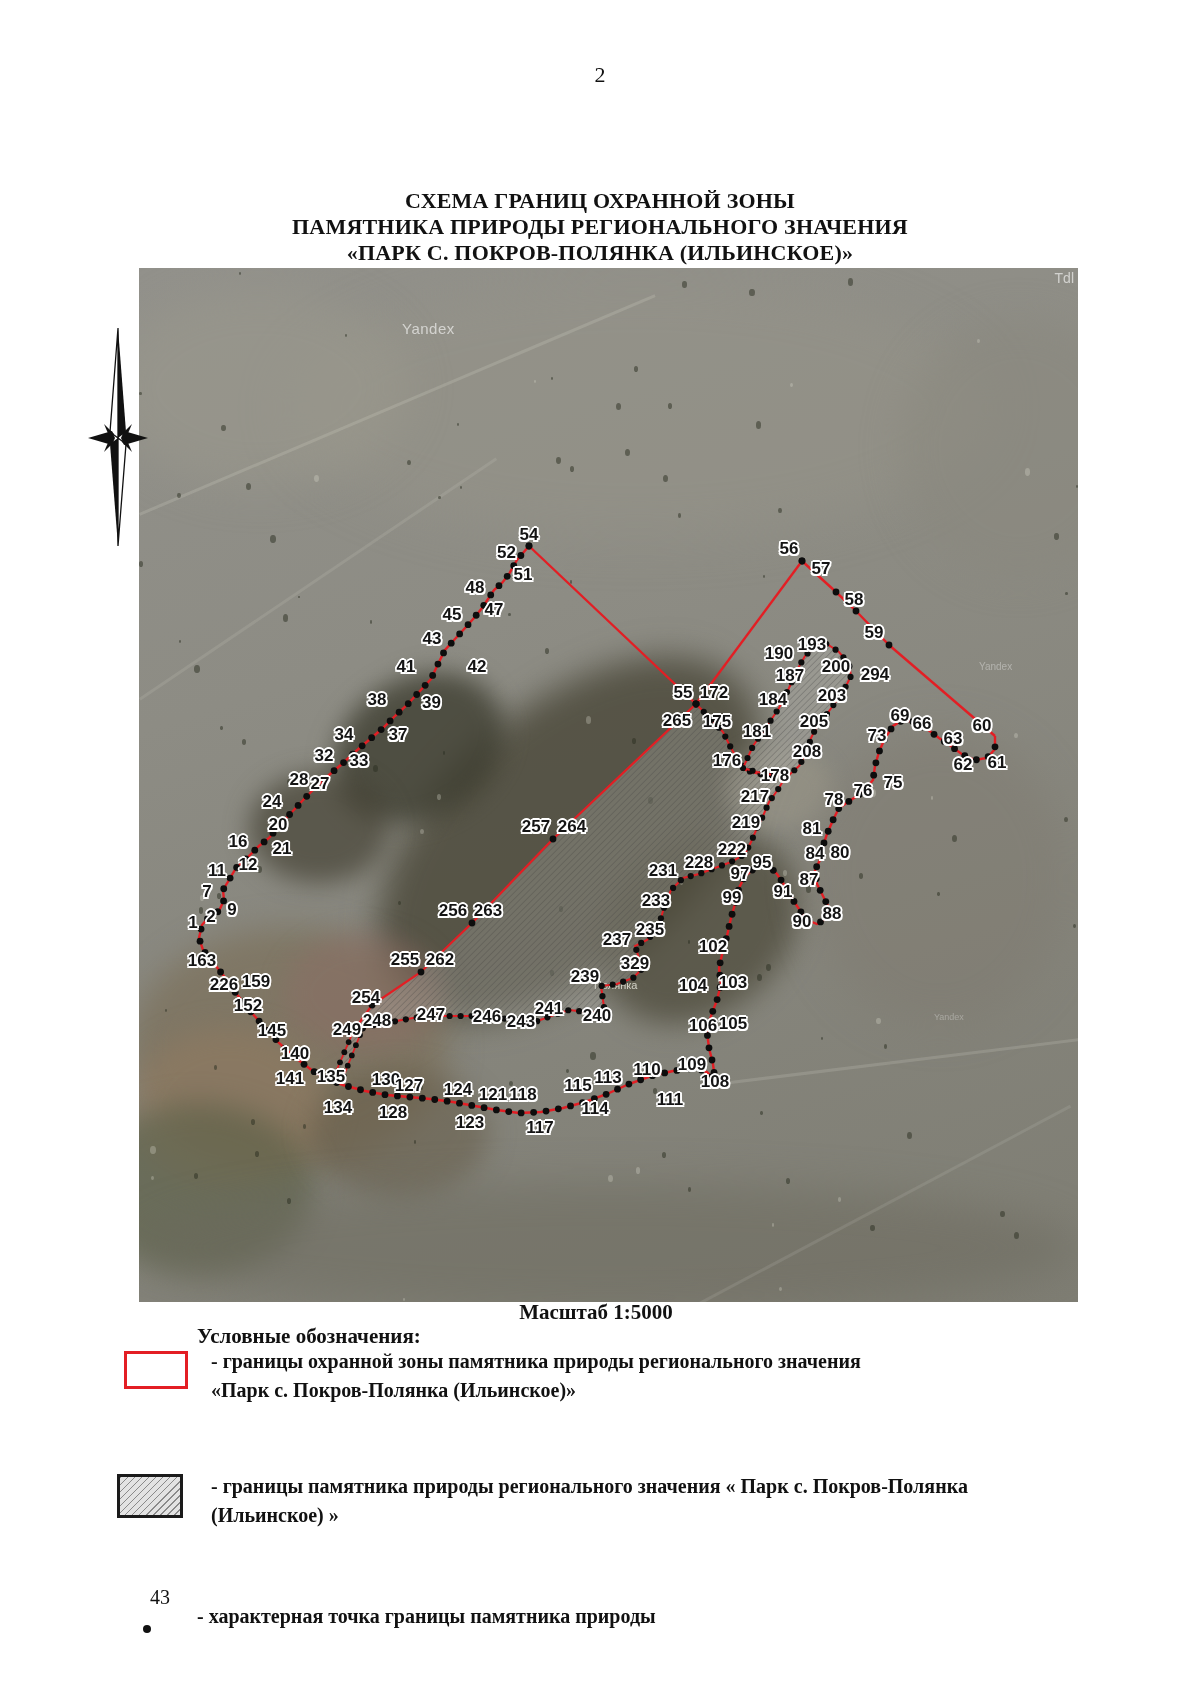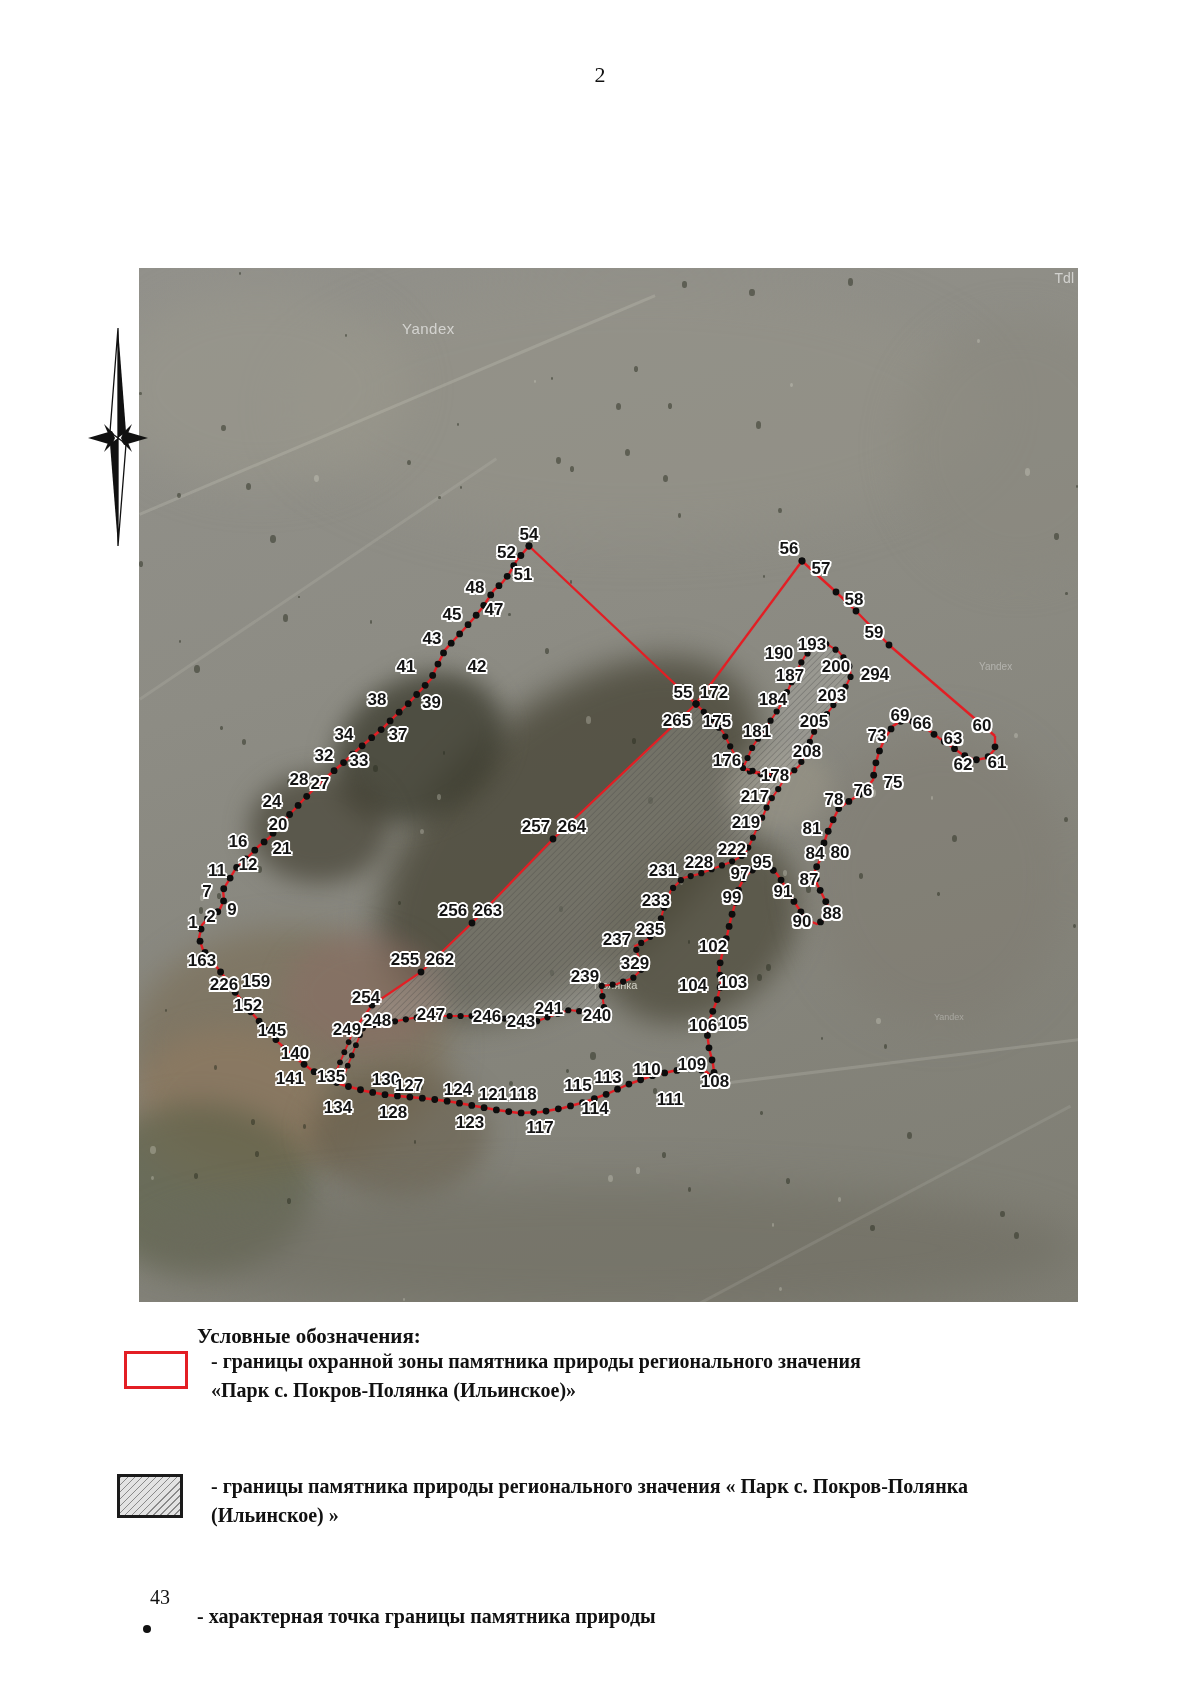--- a/index.html
+++ b/index.html
@@ -46,20 +46,25 @@
   .legend-point-dot{position:absolute;left:143px;top:1625px;width:8px;height:8px;border-radius:50%;
        background:#111;}
 </style>
 </head>
 <body>
 
 <div class="page">
 
   <div class="page-number">2</div>
 
+  <div class="title">
+    <div>СХЕМА ГРАНИЦ ОХРАННОЙ ЗОНЫ</div>
+    <div>ПАМЯТНИКА ПРИРОДЫ РЕГИОНАЛЬНОГО ЗНАЧЕНИЯ</div>
+    <div>«ПАРК С. ПОКРОВ-ПОЛЯНКА (ИЛЬИНСКОЕ)»</div>
+  </div>
 
   <svg class="north-arrow" width="64" height="222" viewBox="0 0 64 222">
     <polygon points="32,2 40,106 32,112" fill="#111"></polygon>
     <polygon points="32,2 24,106 32,112" fill="#fff" stroke="#111" stroke-width="1.3"></polygon>
     <polygon points="32,220 40,118 32,112" fill="#fff" stroke="#111" stroke-width="1.3"></polygon>
     <polygon points="32,220 24,118 32,112" fill="#111"></polygon>
     <polygon points="62,112 38,105 35,112 38,119" fill="#111"></polygon>
     <polygon points="2,112 26,105 29,112 26,119" fill="#111"></polygon>
     <polygon points="46,98 36,108 40,112" fill="#111"></polygon>
     <polygon points="18,98 28,108 24,112" fill="#111"></polygon>
@@ -609,20 +614,21 @@
         <span class="pt-label" style="left: 208px; top: 762px;">249</span>
         <span class="pt-label" style="left: 238px; top: 753px;">248</span>
         <span class="pt-label" style="left: 292px; top: 747px;">247</span>
         <span class="pt-label" style="left: 348px; top: 749px;">246</span>
         <span class="pt-label" style="left: 382px; top: 754px;">243</span>
         <span class="pt-label" style="left: 410px; top: 741px;">241</span>
         <span class="pt-label" style="left: 458px; top: 748px;">240</span>
       </div>
   </div>
 
+  <div class="scale-label">Масштаб 1:5000</div>
 
   <div>
     <div class="legend-heading">Условные обозначения:</div>
 
     <div class="swatch-zone"></div>
     <div class="legend-text lt1">
       <div>- границы охранной зоны памятника природы регионального значения</div>
       <div>«Парк с. Покров-Полянка (Ильинское)»</div>
     </div>
 

